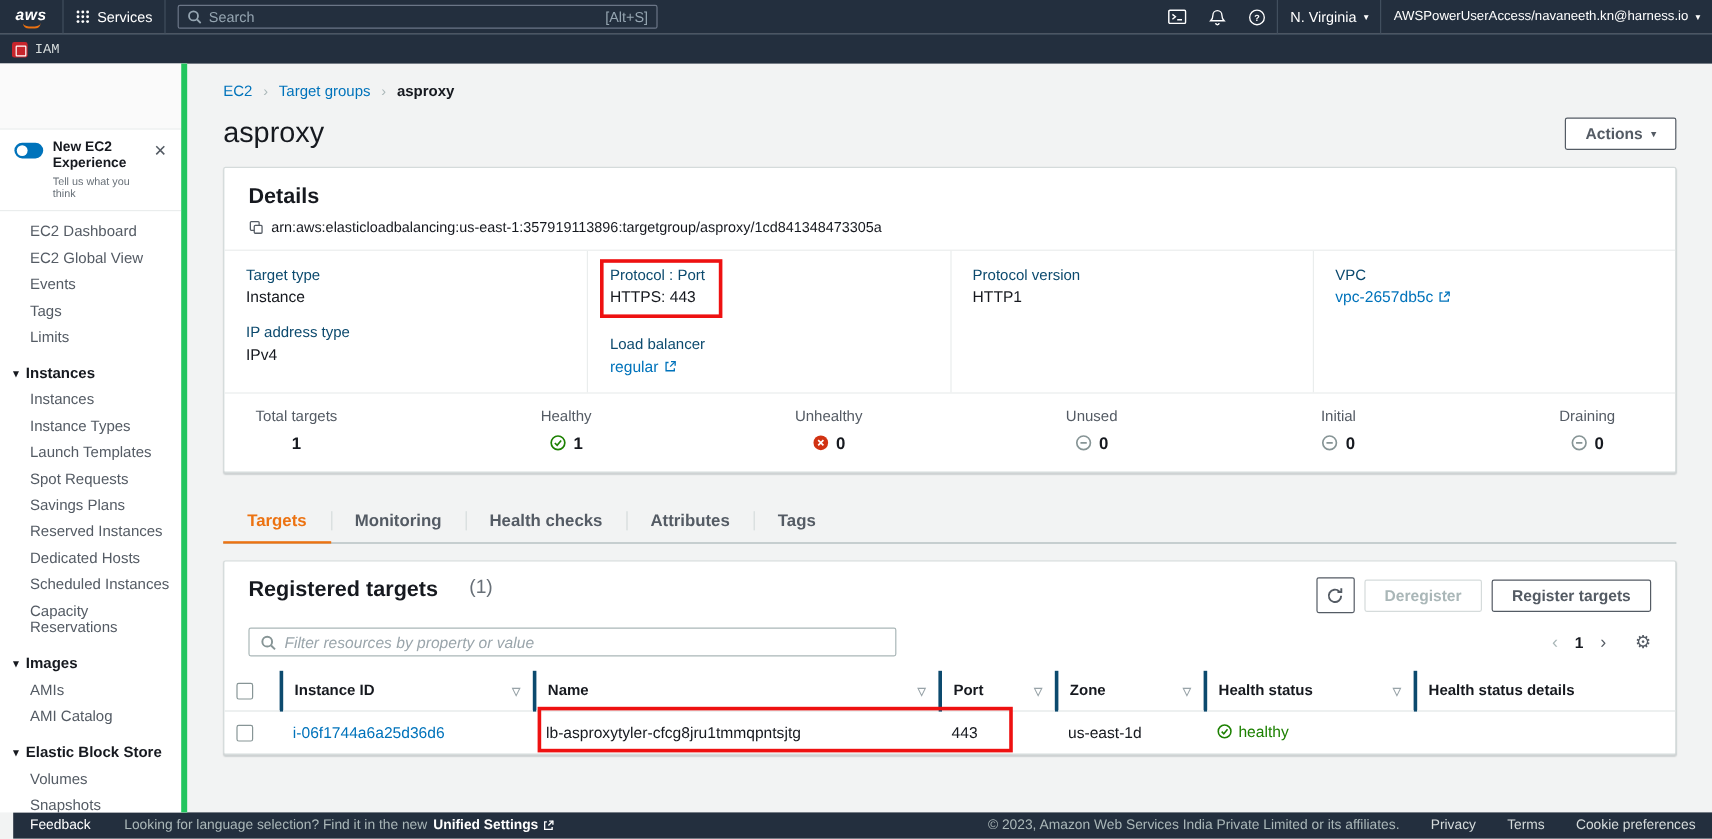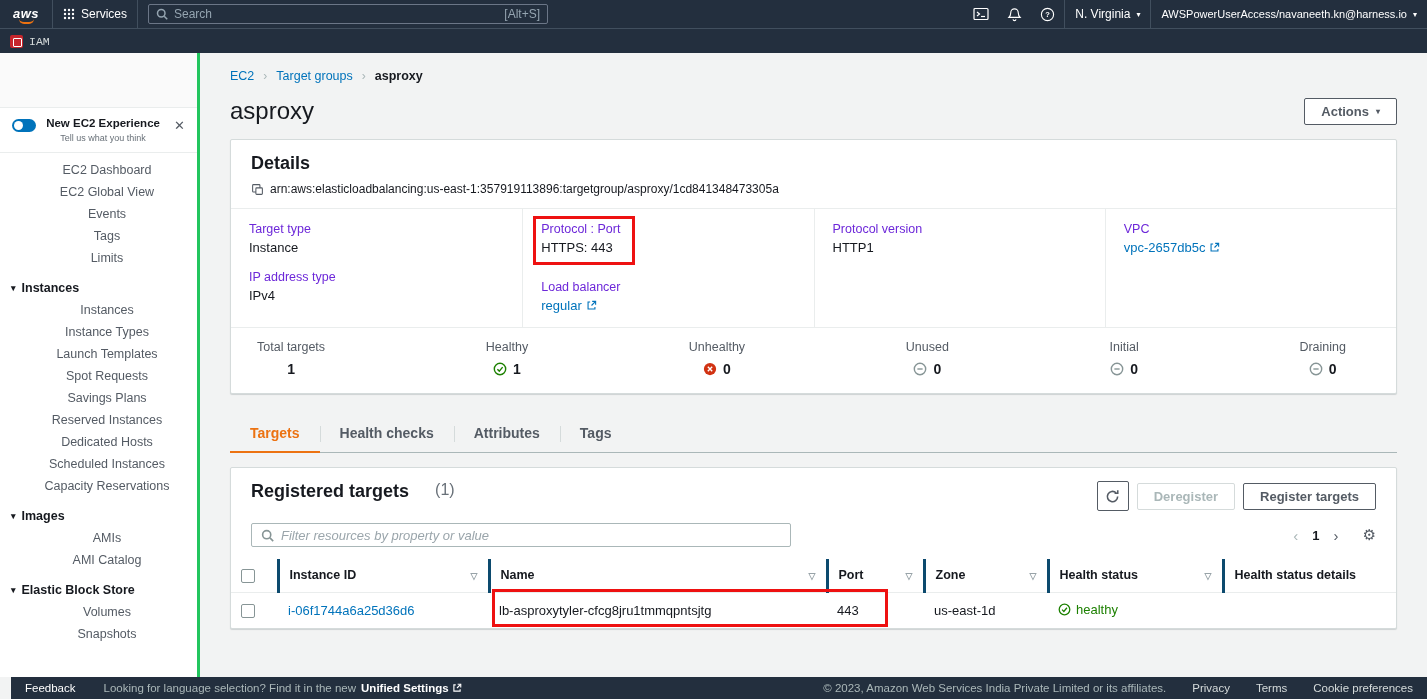--- a/index.html
+++ b/index.html
@@ -32,21 +32,21 @@
     align-items:center; padding:0 10px; }
   .fav-item { display:flex; align-items:center; gap:6px; font-size:11.5px; color:#d5dbdb; cursor:pointer;font-family:Liberation Mono, monospace; }
   .iam-icon { width:13px; height:13px; background:#c7252c; border-radius:2px; position:relative; }
   .iam-icon::after { content:""; position:absolute; left:3px; top:3px; width:7px; height:7px;
     border:1.5px solid #fff; border-radius:1px; }
 
   
   .app { display:flex; height:624px; }
 
   
-  .sidebar { width:200px; background:#fff; border-right:3px solid #22c55e; flex:none; overflow:hidden;text-align:center; }
+  .sidebar { width:156px; background:#fff; border-right:5px solid #22c55e; flex:none; overflow:hidden; }
   .sb-space { height:54px; background:#fafafa; }
   .exp { border-top:1px solid #eaeded; border-bottom:1px solid #eaeded; padding:9px 8px 9px 12px;
     display:flex; gap:8px; align-items:flex-start; }
   .toggle { width:24px; height:13px; border-radius:7px; background:#0073bb; position:relative;
     flex:none; margin-top:2px; cursor:pointer; }
   .toggle::after { content:""; position:absolute; width:9px; height:9px; border-radius:50%;
     background:#fff; top:2px; left:2px; }
   .exp-text { flex:1; }
   .exp-title { font-size:11.5px; font-weight:bold; color:#16191f; line-height:13px; }
   .exp-sub { font-size:9px; color:#687078; margin-top:3px; }
@@ -76,21 +76,21 @@
     box-shadow:0 1px 1px rgba(0,28,36,.15); margin-top:14px; }
   .card-title { font-size:18px; font-weight:bold; color:#16191f; padding:13px 20px 8px; }
   .arn-row { display:flex; align-items:center; gap:6px; padding:0 20px 12px; font-size:12px; color:#16191f; }
   .copy-btn { display:flex; align-items:center; cursor:pointer; }
 
   .dgrid { display:grid; grid-template-columns:1fr 1fr 1fr 1fr; border-top:1px solid #eaeded; }
   .dcol { padding:13px 18px 14px; }
   .dcol + .dcol { border-left:1px solid #eaeded; }
   .field { margin-bottom:15px; }
   .field:last-child { margin-bottom:0; }
-  .flabel { font-size:12.5px; color:#6d28d9; margin-bottom:4px; }
+  .flabel { font-size:12.5px; color:#0c4a6e; margin-bottom:4px; }
   .fvalue { font-size:13px; color:#16191f; }
   .fvalue a { color:#0073bb; display:inline-flex; align-items:center; gap:4px; }
   .redbox { border:3px solid #ee1111; display:inline-block; padding:3px 12px 7px 5px; margin:-6px 0 0 -8px; }
 
   .stats { display:flex; justify-content:space-between; border-top:1px solid #eaeded;
     padding:12px 50px 16px 26px; }
   .stat { text-align:center; }
   .slabel { font-size:12.5px; color:#545b64; margin-bottom:7px; }
   .sval { font-size:14px; font-weight:bold; color:#16191f; display:flex; align-items:center;
     justify-content:center; gap:6px; }
@@ -398,20 +398,21 @@
                 <line x1="5" y1="8" x2="11" y2="8"></line>
             </svg>
             <span>0</span>
           </div>
         </div>
       </div>
     </section>
 
     <div class="tabs">
       <div class="tab active">Targets</div>
+      <div class="tab">Monitoring</div>
       <div class="tab">Health checks</div>
       <div class="tab">Attributes</div>
       <div class="tab">Tags</div>
     </div>
 
     <section class="card">
       <div class="reg-header">
         <span class="reg-title">Registered targets</span>
         <span class="reg-count">(1)</span>
         <div class="reg-actions">

